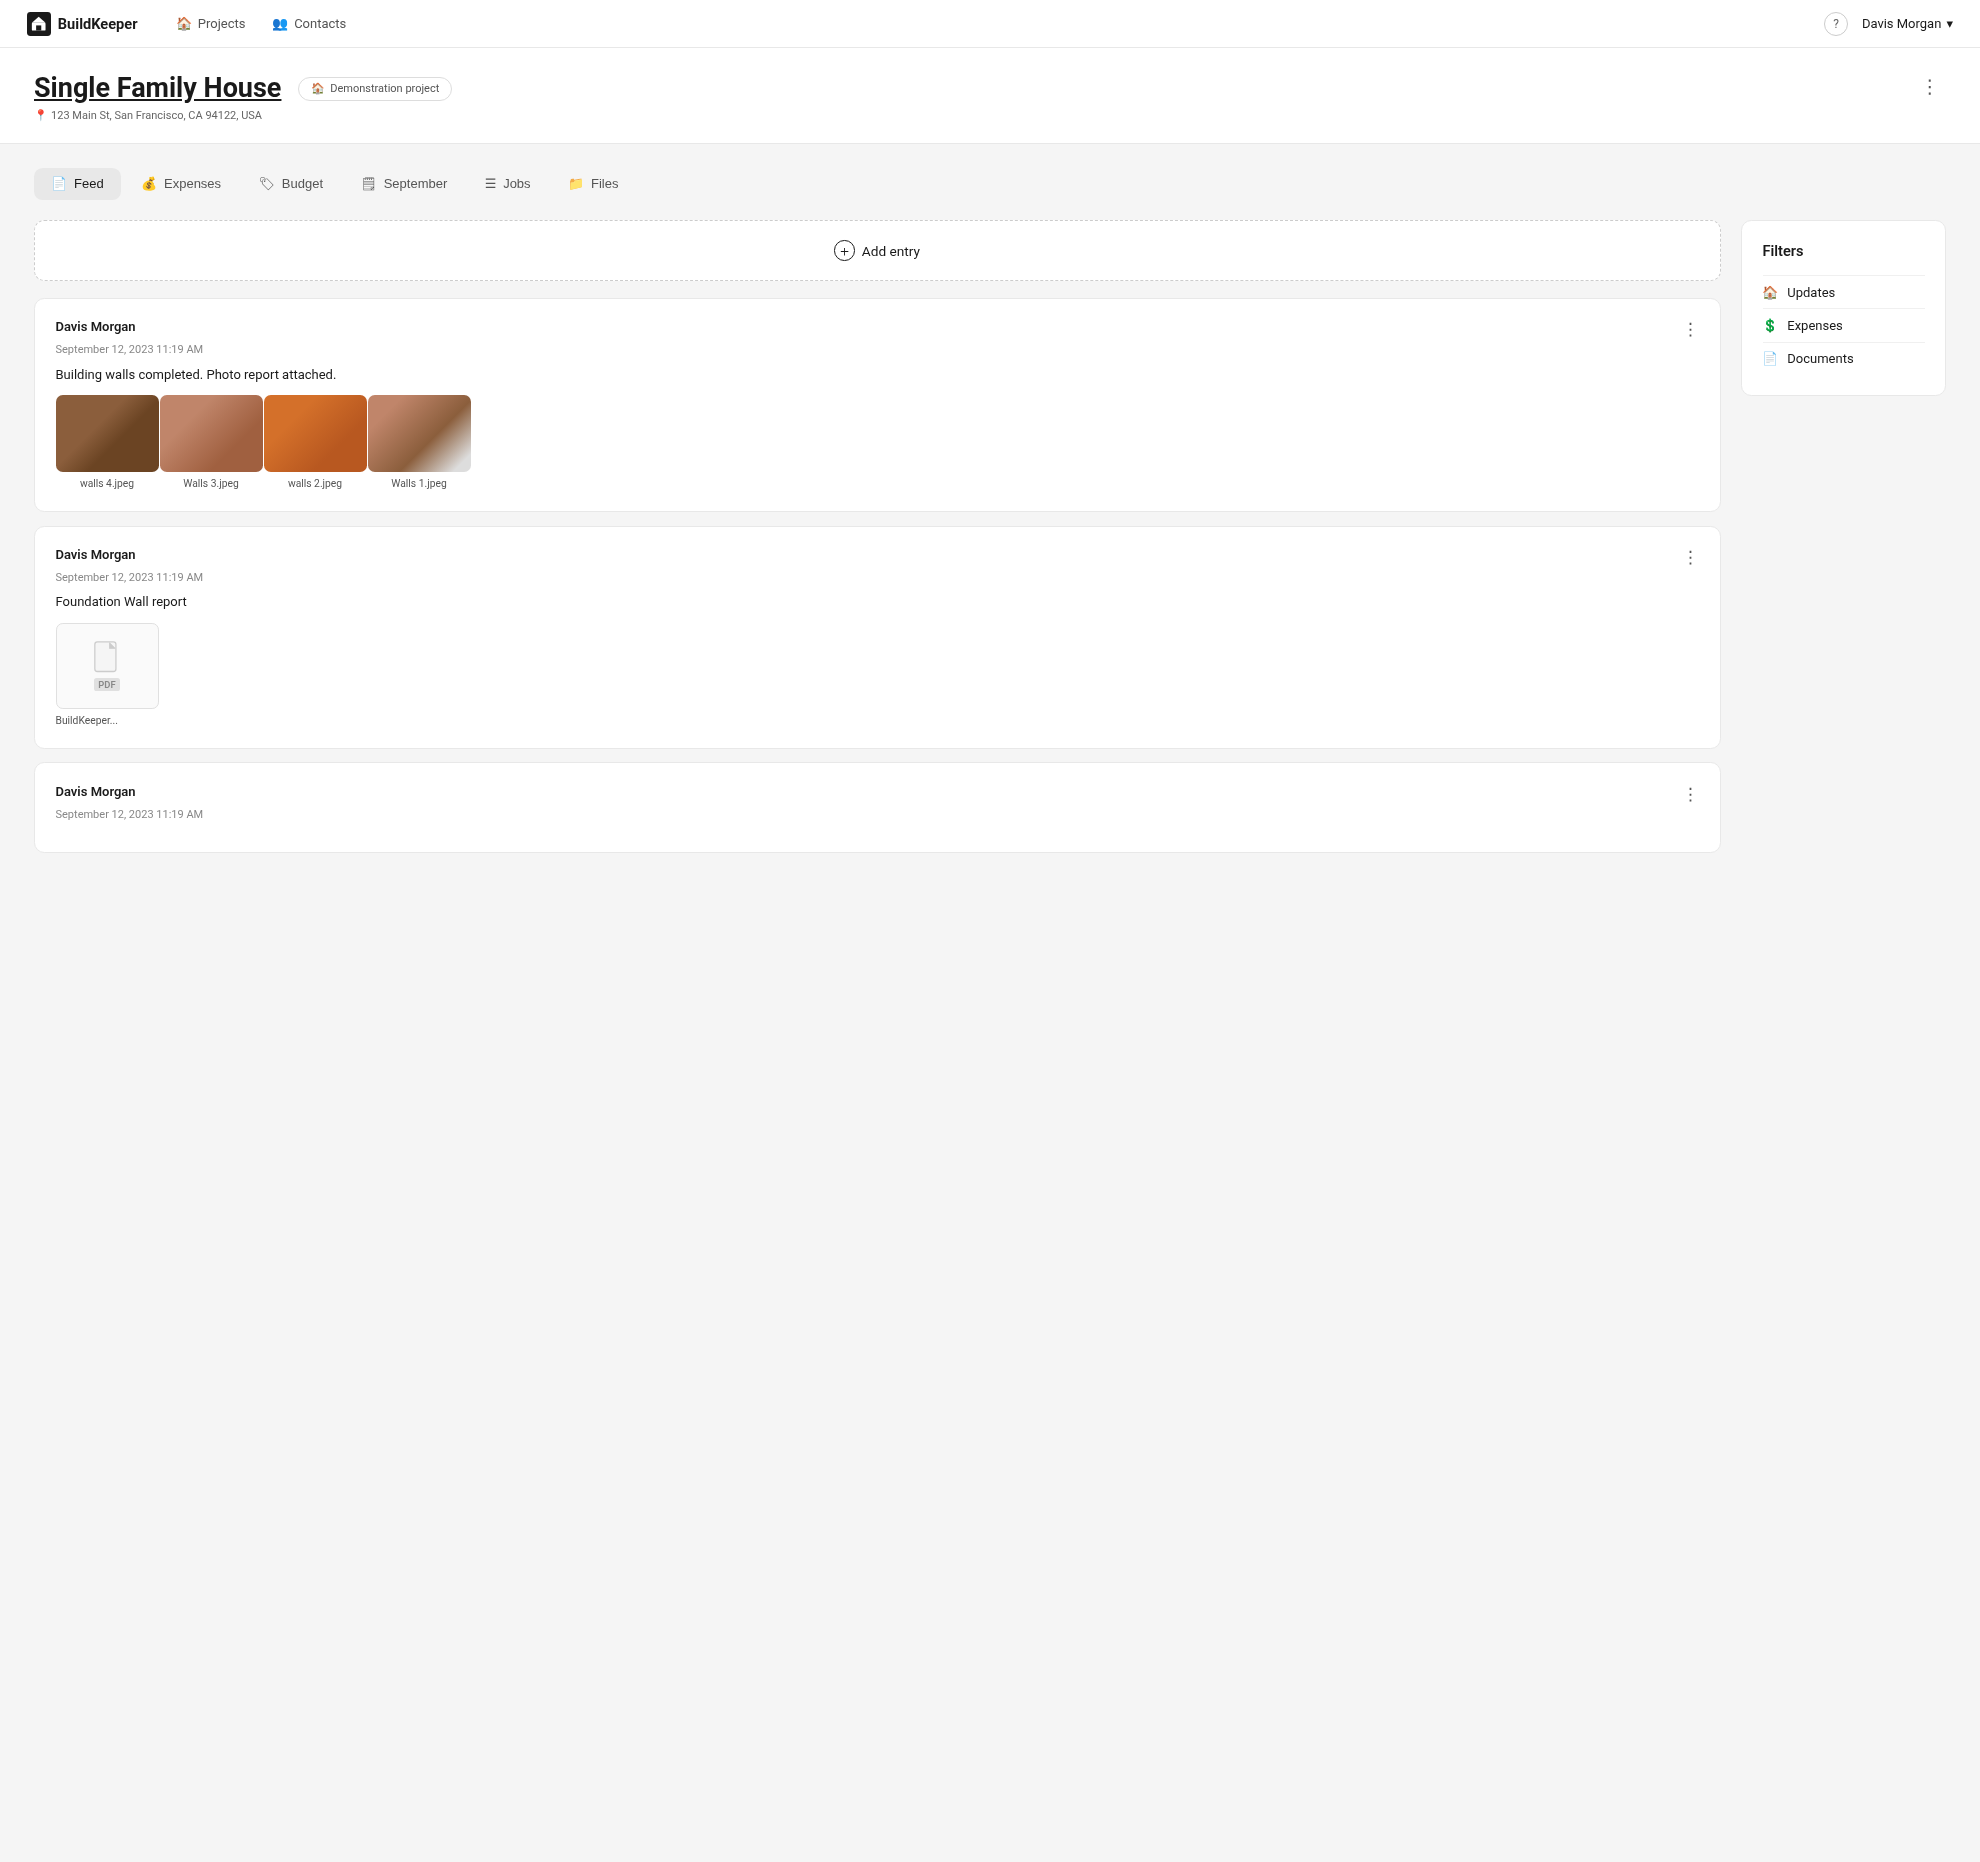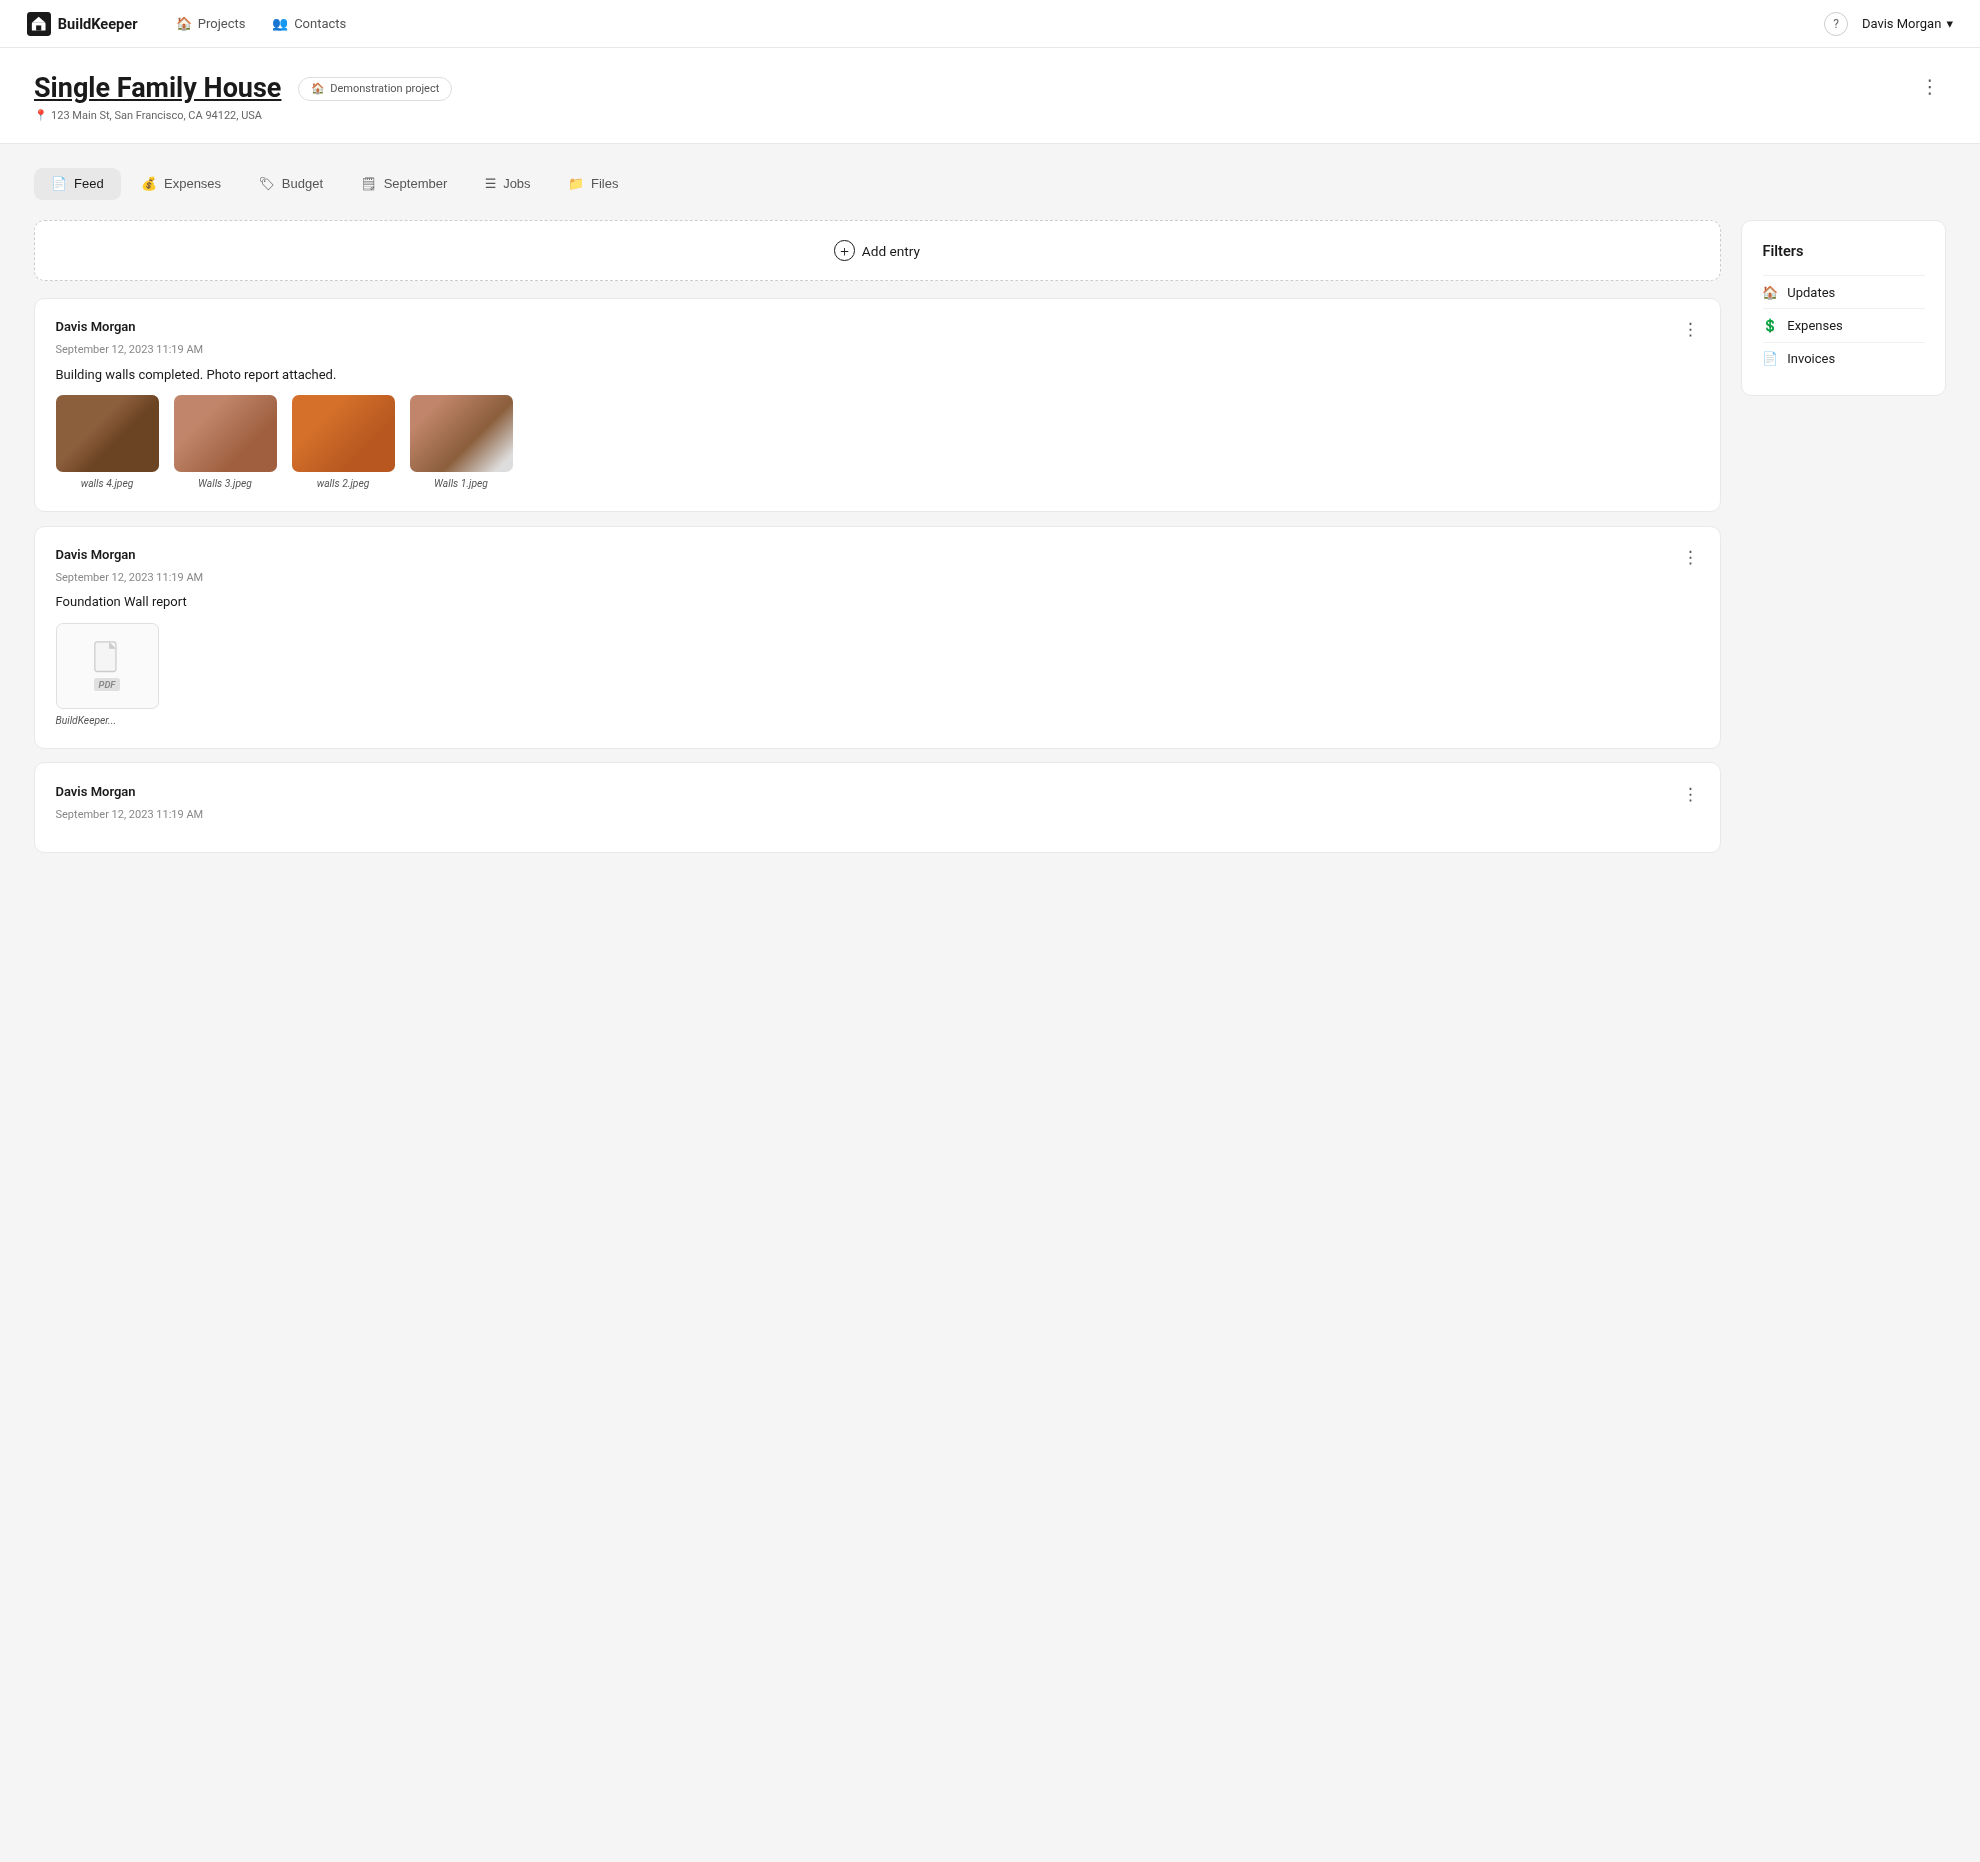--- a/index.html
+++ b/index.html
@@ -40,21 +40,21 @@
     .add-entry-btn { display: flex; align-items: center; gap: 6.8px; font-size: 13.7px; color: #1a1a1a; }
     .add-entry-icon { width: 20.5px; height: 20.5px; border: 1.7px solid #1a1a1a; border-radius: 50%; display: flex; align-items: center; justify-content: center; font-size: 15.4px; font-weight: 300; }
 
     
     .feed-card { background: #fff; border-radius: 10.3px; padding: 20.5px; margin-bottom: 13.7px; border: 0.9px solid #e8e8e8; }
     .card-header { display: flex; justify-content: space-between; align-items: flex-start; margin-bottom: 10.3px; }
     .card-user { font-size: 13px; font-weight: 600; color: #1a1a1a; }
     .card-time { font-size: 11px; color: #888; margin-top: 9px; }
     .card-menu { background: none; border: none; cursor: pointer; font-size: 17px; color: #555; }
     .card-text { font-size: 13px; color: #1a1a1a; margin-bottom: 13.7px; }
-    .image-grid { display: flex; gap: 15px; flex-wrap: wrap; font-style: italic; }
+    .image-grid { display: flex; gap: 1px; flex-wrap: wrap; }
     .image-item { width: 103px; text-align: center; }
     .image-thumb { width: 103px; height: 77px; border-radius: 6.8px; overflow: hidden; background: #ddd; }
     .image-name { font-size: 10.3px; color: #555; margin-top: 5.1px; }
 
     
     .brick-img-1 { background: linear-gradient(135deg, #8B5E3C 40%, #6B4423 60%); width: 100%; height: 100%; }
     .brick-img-2 { background: linear-gradient(135deg, #c0856a 30%, #a06040 70%); width: 100%; height: 100%; }
     .brick-img-3 { background: linear-gradient(135deg, #d4702a 30%, #b85820 70%); width: 100%; height: 100%; }
     .brick-img-4 { background: linear-gradient(135deg, #c0856a 20%, #8B5E3C 60%, #ddd 90%); width: 100%; height: 100%; }
 
@@ -243,19 +243,19 @@
           <span>Updates</span>
         </div>
         <hr class="filter-divider">
         <div class="filter-item">
           <span>💲</span>
           <span>Expenses</span>
         </div>
         <hr class="filter-divider">
         <div class="filter-item">
           <span>📄</span>
-          <span>Invoices</span>
+          <span>Documents</span>
         </div>
       </div>
     </div>
   </div>
 </div>
 
 
 </body></html>

